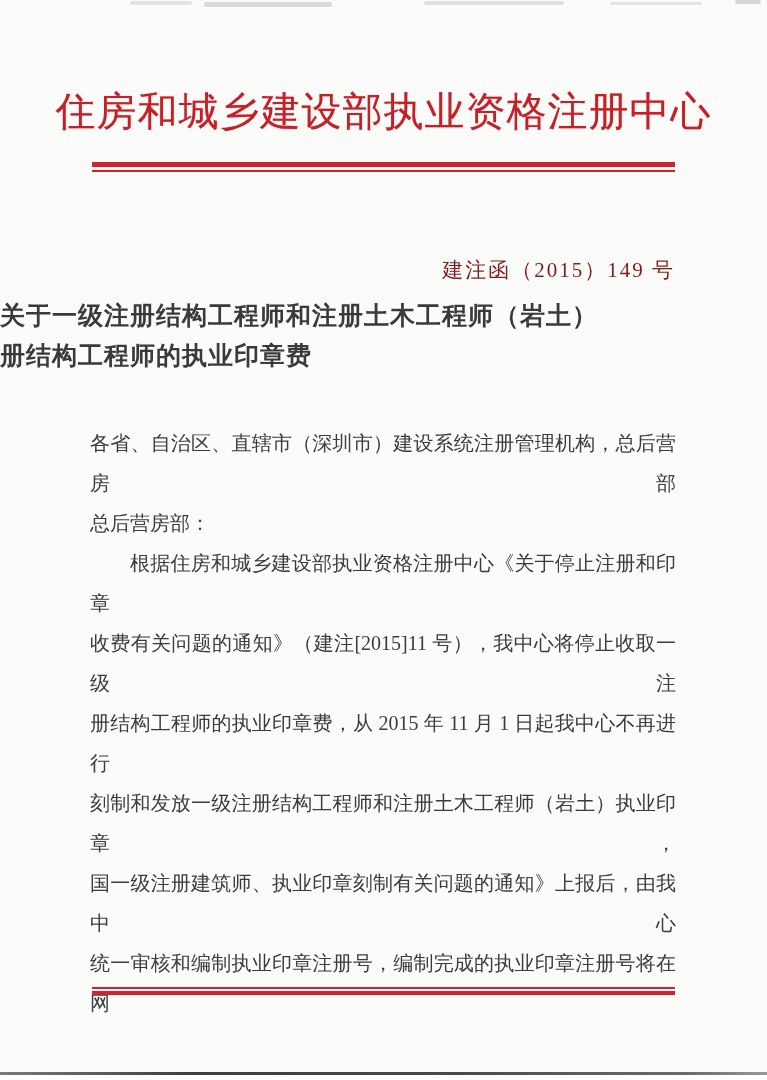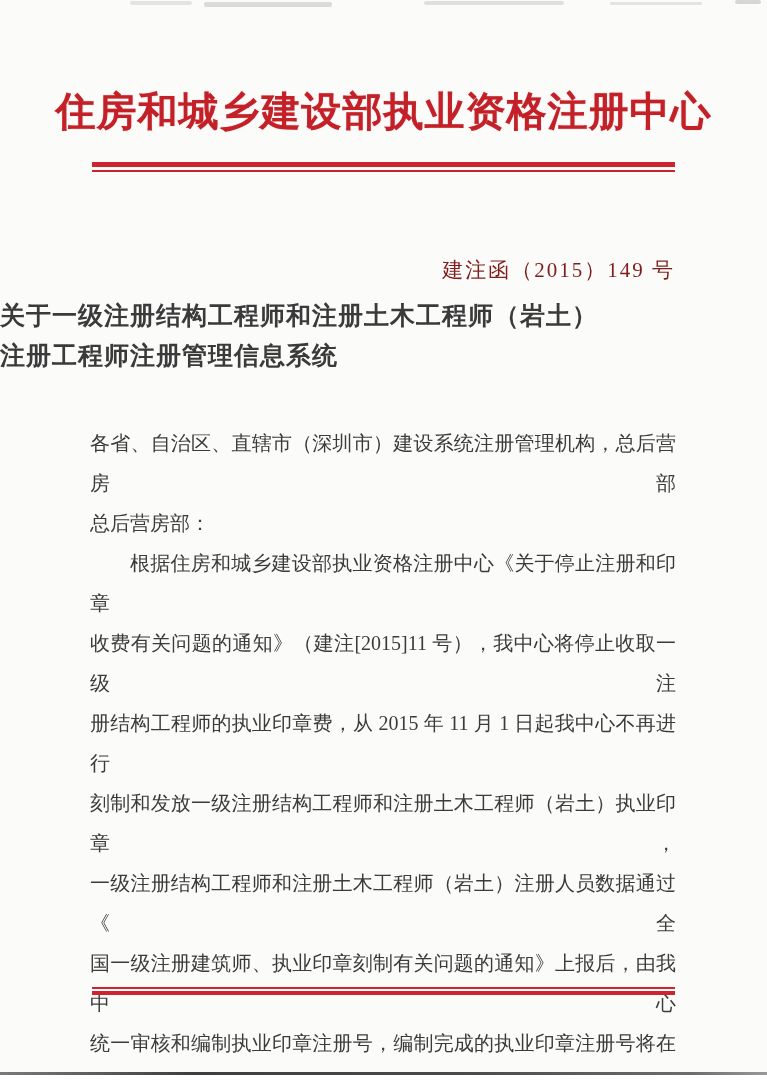--- a/index.html
+++ b/index.html
@@ -29,21 +29,21 @@
   .sm5 { left: 735px; top: 0;   width: 26px;  height: 4px; background: #d7d7d7; }
 
   
   .letterhead {
     position: absolute;
     top: 84px;
     left: 0;
     width: 100%;
     text-align: center;
     font-size: 40px;
-    font-weight: bold;
+    font-weight: normal;
     letter-spacing: 1px;
     color: #c32127;
     text-shadow: 0 0 1px rgba(195, 33, 39, 0.45);
     white-space: nowrap;
   }
 
   
   .rule-top {
     position: absolute;
     top: 162px;
@@ -144,32 +144,31 @@
   <div class="rule-top">
     <div class="thick"></div>
       <div class="gap"></div>
       <div class="thin"></div>
   </div>
 
   <div class="doc-no">建注函（2015）149 号</div>
 
   <div class="title">
     <div>关于一级注册结构工程师和注册土木工程师（岩土）</div>
-    <div>注册工程师注册管理信息系统</div>
+    <div>册结构工程师的执业印章费</div>
   </div>
 
   <div class="body-block">
     <div class="line jl">各省、自治区、直辖市（深圳市）建设系统注册管理机构，总后营房部</div>
     <div class="line">总后营房部：</div>
 
     <div class="line jl indent">根据住房和城乡建设部执业资格注册中心《关于停止注册和印章</div>
     <div class="line jl">收费有关问题的通知》（建注[2015]11 号），我中心将停止收取一级注</div>
     <div class="line jl">册结构工程师的执业印章费，从 2015 年 11 月 1 日起我中心不再进行</div>
     <div class="line jl">刻制和发放一级注册结构工程师和注册土木工程师（岩土）执业印章，</div>
-    <div class="line jl">一级注册结构工程师和注册土木工程师（岩土）注册人员数据通过《全</div>
     <div class="line jl">国一级注册建筑师、执业印章刻制有关问题的通知》上报后，由我中心</div>
     <div class="line jl">统一审核和编制执业印章注册号，编制完成的执业印章注册号将在网</div>
 
   </div>
 
   <div class="rule-bottom">
     <div class="thin"></div>
       <div class="gap"></div>
       <div class="thick"></div>
   </div>

